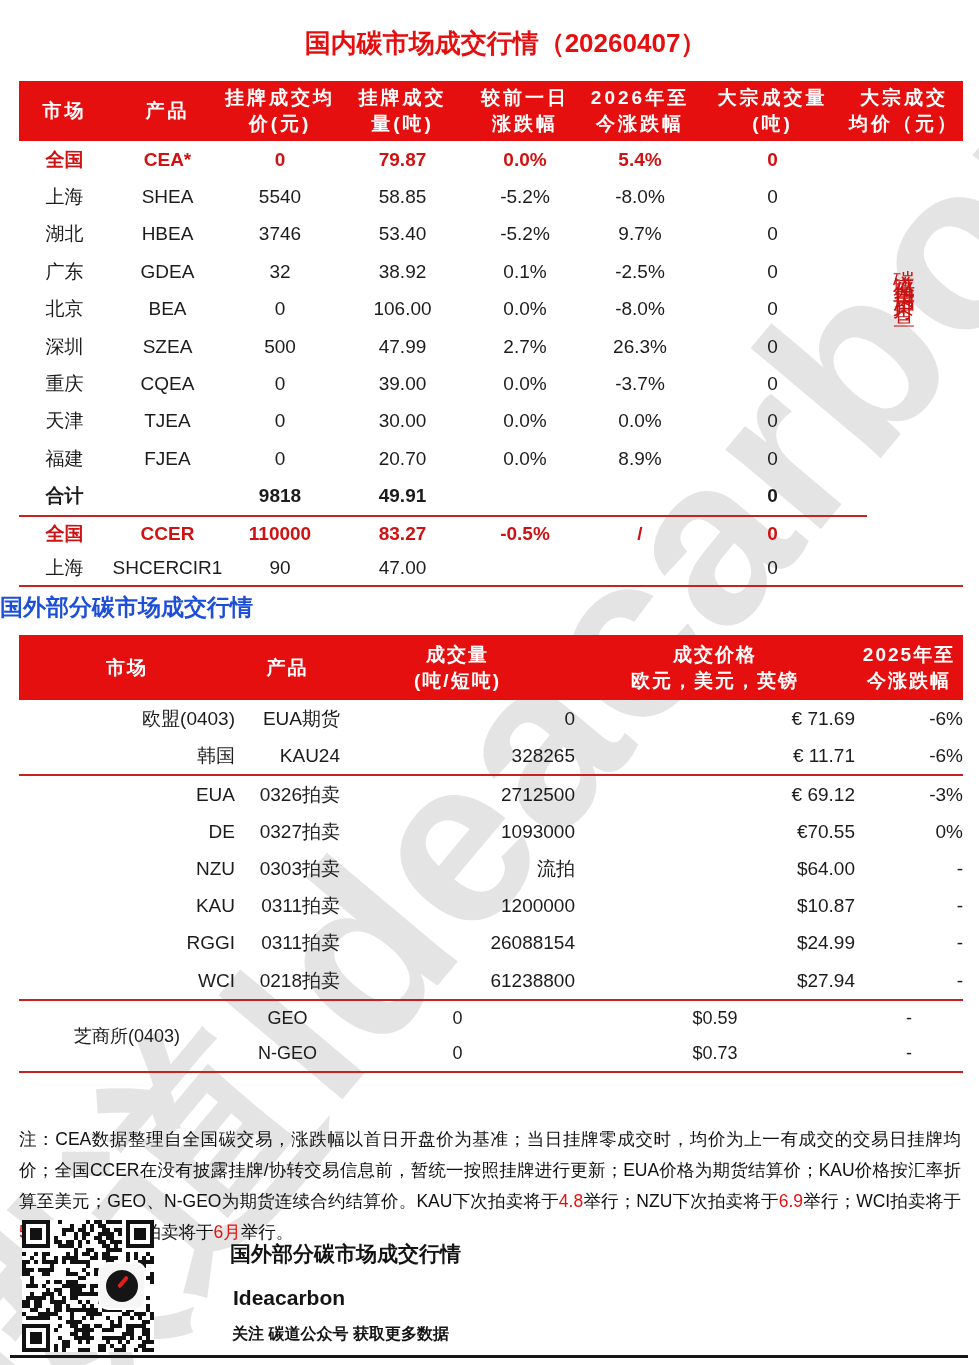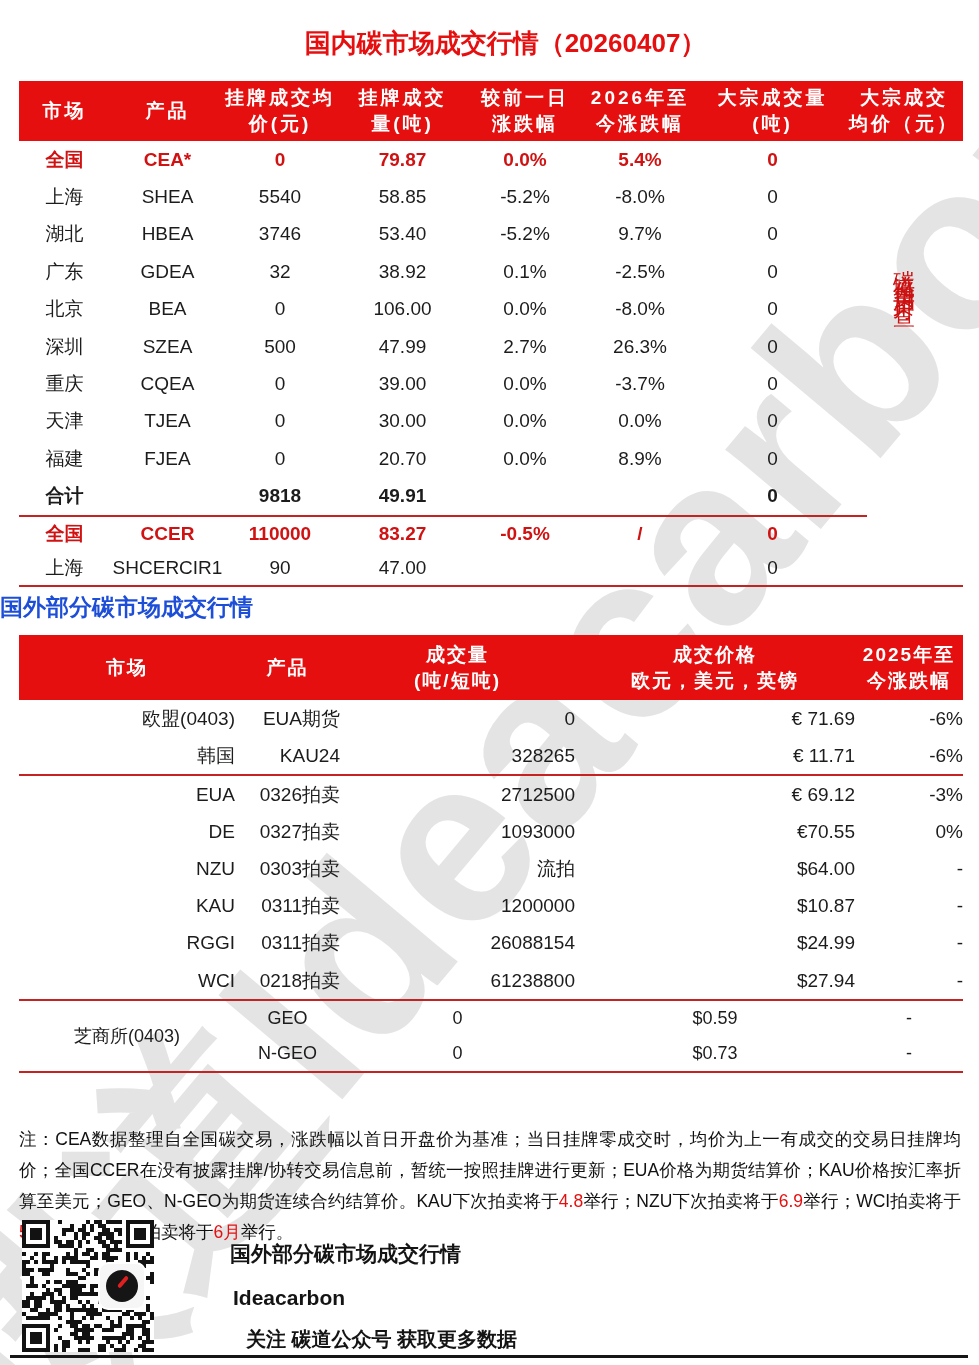--- a/index.html
+++ b/index.html
@@ -51,21 +51,21 @@
   
   .qr{position:absolute;left:22px;top:1220px;width:132px;height:132px;background:#fff;}
   .qr-logo{position:absolute;left:100px;top:1264px;width:44px;height:44px;background:#f6f6f6;
            border-radius:8px;box-shadow:0 0 0 2px #fff;display:flex;align-items:center;justify-content:center;}
   .gauge{width:32px;height:32px;border-radius:50%;background:#151515;position:relative;}
   .gauge:after{content:"";position:absolute;left:15px;top:5px;width:4px;height:14px;background:#e02020;
                transform:rotate(40deg);border-radius:2px;}
   .company{position:absolute;left:230px;top:1240px;font-weight:bold;color:#141414;}
   .company .l1{font-size:21px;margin:0 0 16px 0;}
   .company .l2{font-size:21px;margin:18px 0 14px 3px;}
-  .company .l3{font-size:20px;margin:16px;}
+  .company .l3{font-size:16px;margin:2px;}
   .bottom-rule{position:absolute;left:10px;top:1355px;width:958px;height:2.5px;background:#161616;}
 </style>
 </head>
 <body>
 
 <div class="page">
   <div class="watermark">碳道Ideacarbon</div>
 
   <div class="content">
     <div class="title1">国内碳市场成交行情（20260407）</div>

